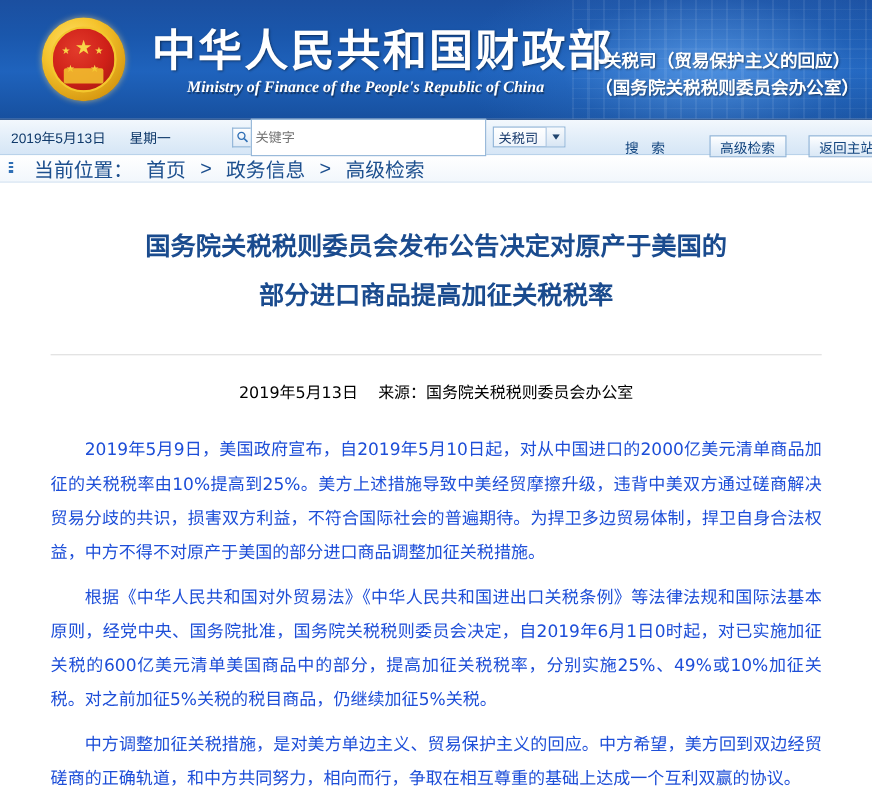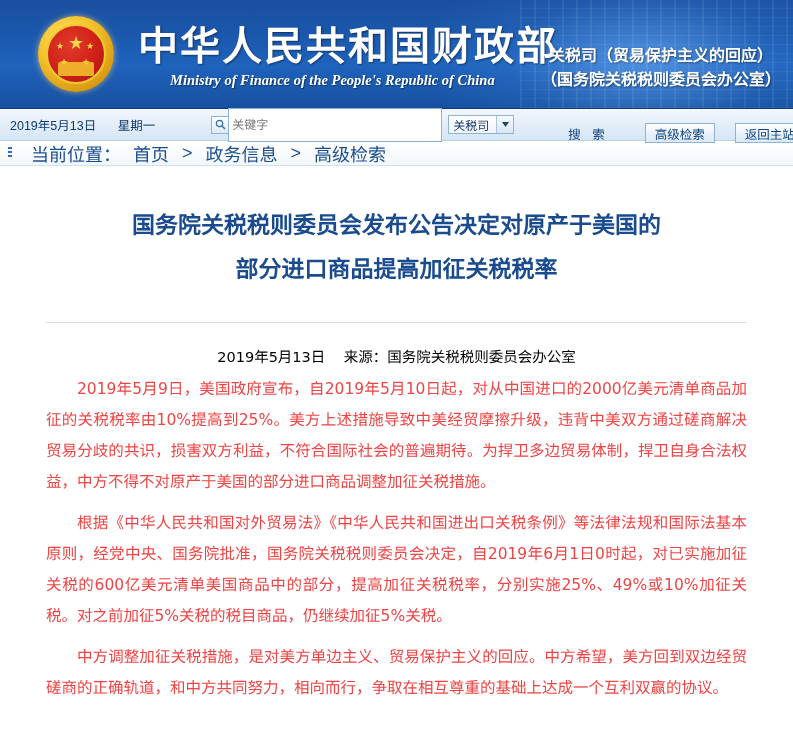--- a/index.html
+++ b/index.html
@@ -241,44 +241,44 @@
   .crumb a { color: #1c4f8e; text-decoration: none; }
   .crumb .sep { margin: 0 1px; }
 
   
   .article {
     padding: 0 46px;
   }
   .headline {
     margin-top: 38px;
     text-align: center;
-    font-family: Liberation Serif, serif;
+    font-family: Liberation Mono, monospace;
     font-weight: bold;
     font-size: 23px;
     line-height: 44px;
     color: #1a4b8e;
   }
   .rule {
     margin: 30px 0 0 0;
     border: none;
     border-top: 1px solid #dcdcdc;
   }
   .meta {
     margin-top: 22px;
     text-align: center;
     font-size: 14.5px;
     color: #000;
     font-family: "DejaVu Sans", "Liberation Sans", sans-serif;
   }
   .body-text {
-    margin-top: 8px;
+    margin-top: 28px;
     font-size: 15.5px;
     line-height: 31px;
     text-align: justify;
-    color: #ef4444;
+    color: #1d4ed8;
     font-family: "DejaVu Sans", "Liberation Sans", sans-serif;
   }
   .body-text p {
     margin: 0 0 10px 0;
     text-indent: 2em;
   }
 </style>
 </head>
 <body>
 

